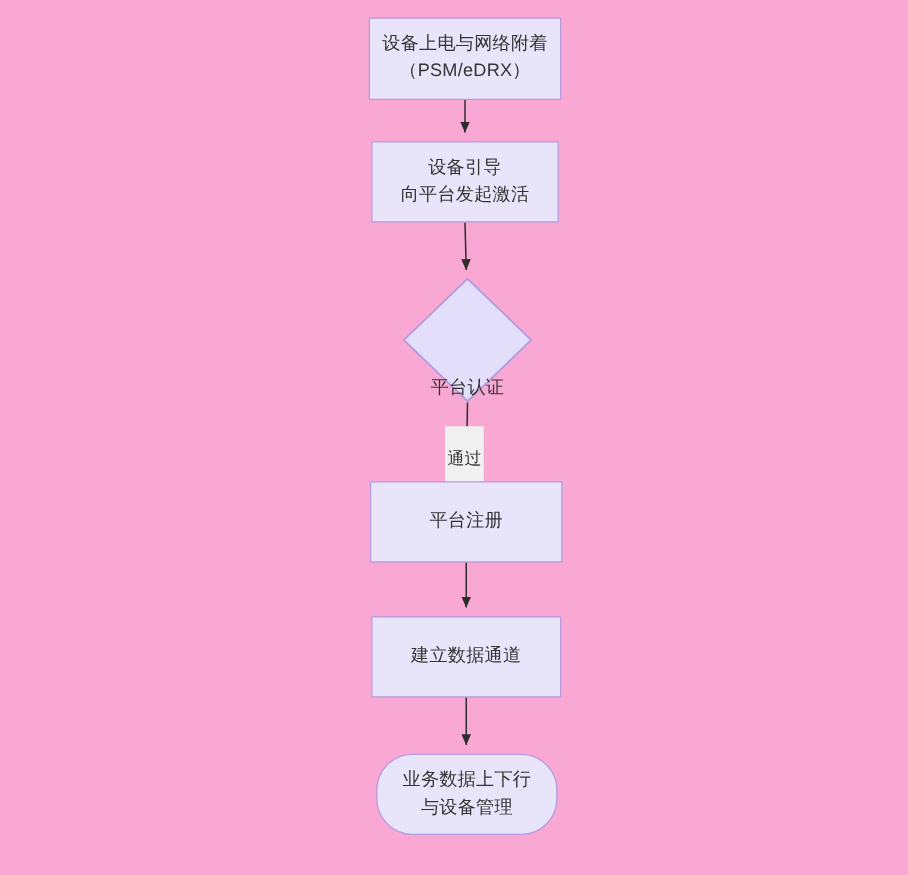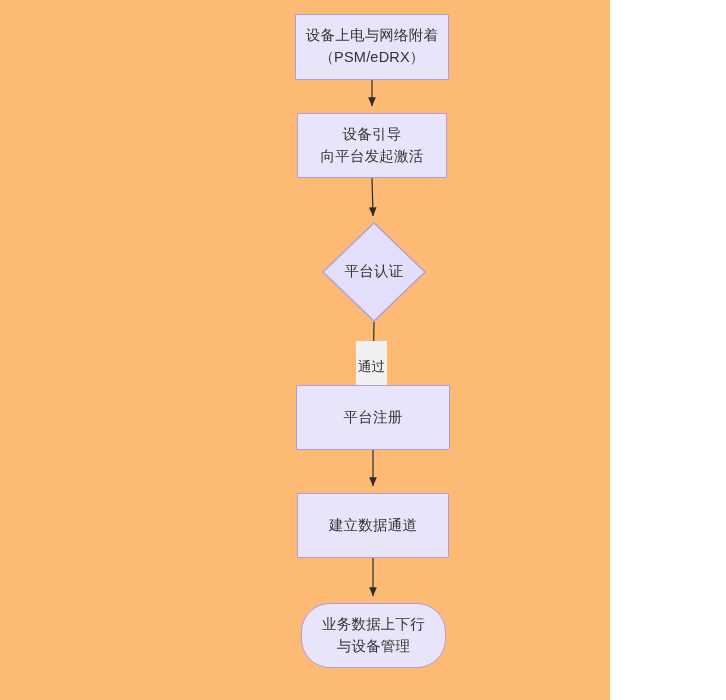--- a/index.html
+++ b/index.html
@@ -8,23 +8,23 @@
     background: #ffffff;
   }
   body {
     width: 726px;
     height: 700px;
     font-family: "Liberation Sans", "DejaVu Sans", sans-serif;
     overflow: hidden;
   }
   #flowchart-canvas {
     position: relative;
-    width: 610px;
+    width: 726px;
     height: 700px;
-    background: #fdba74;
+    background: #f9a8d4;
   }
   .edge-layer {
     position: absolute;
     left: 0;
     top: 0;
     width: 726px;
     height: 700px;
     pointer-events: none;
   }
   .node {
@@ -114,21 +114,21 @@
   <div class="node node-rect" style="left:295px; top:14px; width:154px; height:66px;">
     <span class="node-line">设备上电与网络附着</span>
     <span class="node-line">（PSM/eDRX）</span>
   </div>
 
   <div class="node node-rect" style="left:297px; top:113px; width:150px; height:65px;">
     <span class="node-line">设备引导</span>
     <span class="node-line">向平台发起激活</span>
   </div>
 
-  <div class="node node-diamond" style="left:322px; top:222px; width:104px; height:100px;">
+  <div class="node node-diamond" style="left:322px; top:222px; width:104px; height:100px;justify-content:flex-end;">
     <svg class="diamond-shape" viewBox="0 0 104 100" preserveAspectRatio="none" xmlns="http://www.w3.org/2000/svg">
       <polygon points="52,1 103,50 52,99 1,50" fill="#e3dffa" stroke="#b49ade" stroke-width="1.4"></polygon>
     </svg>
     <span class="diamond-label">平台认证</span>
   </div>
 
   <div class="edge-label" style="left:356px; top:341px;">通过</div>
 
   <div class="node node-rect" style="left:296px; top:385px; width:154px; height:65px;">
     <span class="node-line">平台注册</span>

